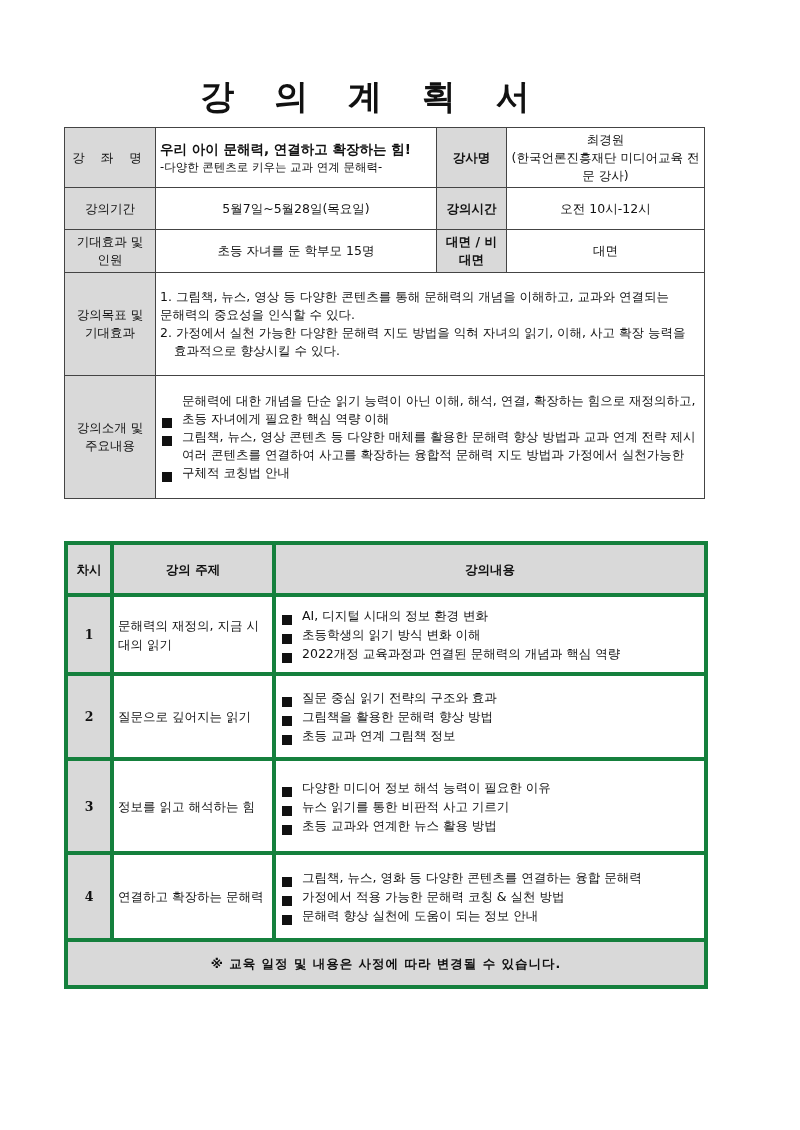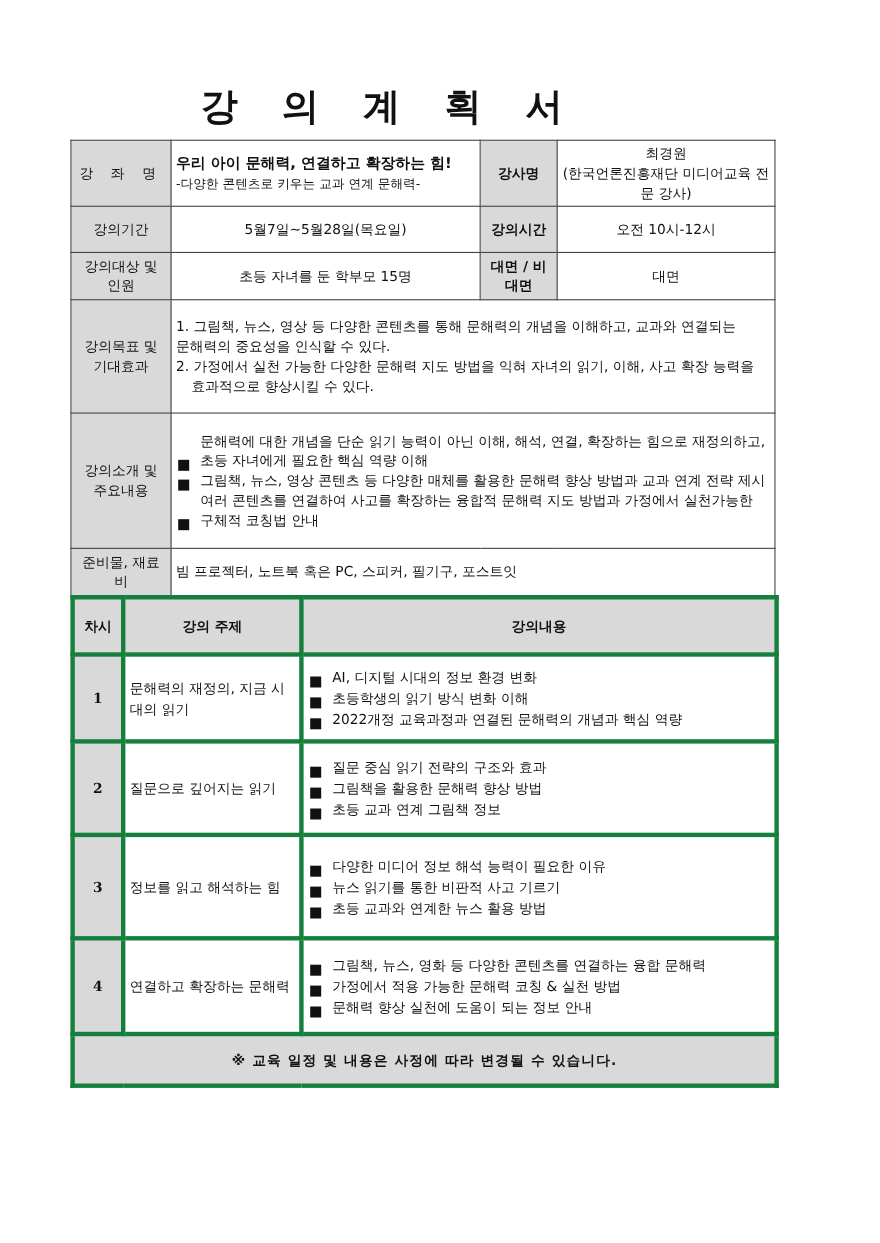--- a/index.html
+++ b/index.html
@@ -1,17 +1,17 @@
 <!DOCTYPE html>
 <html><head>
 <meta charset="utf-8">
 <style>
   html, body { margin:0; padding:0; background:#ffffff; }
   body { width:800px; height:1130px; position:relative; font-family:"DejaVu Sans", sans-serif; color:#111; overflow:hidden; }
-  .title { position:absolute; top:74px; left:0; width:708px; text-align:center; font-size:34px; font-weight:bold; letter-spacing:14px; color:#111; }
+  .title { position:absolute; top:74px; left:0; width:708px; text-align:center; font-size:34px; font-weight:bold; letter-spacing:14px; color:#111;padding-left:18px; }
   table.plan { position:absolute; left:64px; top:127px; width:640px; border-collapse:collapse; table-layout:fixed; }
   table.plan td { border:1px solid #444; padding:0 4px; vertical-align:middle; font-size:12.5px; line-height:18px; }
   td.lab { background:#d9d9d9; text-align:center; font-weight:normal; font-size:13px; }
   td.lab2 { background:#d9d9d9; text-align:center; font-weight:bold; font-size:14px; }
   td.val { text-align:center; }
   td.left { text-align:left; padding-left:6px; }
   .course-title { font-size:13.5px; font-weight:bold; }
   .course-sub { font-size:11.5px; }
   .goal { font-size:12px; line-height:24px;margin-left:40px; }
   .goal .ind { padding-left:14px; }
@@ -51,21 +51,21 @@
       <div>(한국언론진흥재단 미디어교육 전문 강사)</div>
     </td>
   </tr>
   <tr style="height:42px">
     <td class="lab">강의기간</td>
     <td class="val">5월7일~5월28일(목요일)</td>
     <td class="lab2">강의시간</td>
     <td class="val">오전 10시-12시</td>
   </tr>
   <tr style="height:43px">
-    <td class="lab">강의대상 및 인원</td>
+    <td class="lab">기대효과 및 인원</td>
     <td class="val">초등 자녀를 둔 학부모 15명</td>
     <td class="lab2">대면 / 비대면</td>
     <td class="val">대면</td>
   </tr>
   <tr style="height:103px">
     <td class="lab">강의목표 및 기대효과</td>
     <td colspan="3" class="left goal">
       <div><span>1.   그림책, 뉴스, 영상 등 다양한 콘텐츠를 통해 문해력의 개념을 이해하고, 교과와 연결되는</span><br><span>문해력의 중요성을 인식할 수 있다.</span></div>
       <div><span>2.   가정에서 실천 가능한 다양한 문해력 지도 방법을 익혀 자녀의 읽기, 이해, 사고 확장 능력을</span><br><span class="ind">효과적으로 향상시킬 수 있다.</span></div>
     </td>
@@ -79,24 +79,20 @@
           </div>
       <div class="bl">
             <span class="sq"></span>
             <span class="blt">그림책, 뉴스, 영상 콘텐츠 등 다양한 매체를 활용한 문해력 향상 방법과 교과 연계 전략 제시</span>
           </div>
       <div class="bl">
             <span class="sq"></span>
             <span class="blt">여러 콘텐츠를 연결하여 사고를 확장하는 융합적 문해력 지도 방법과 가정에서 실천가능한 구체적 코칭법 안내</span>
           </div>
     </td>
-  </tr>
-  <tr style="height:43px">
-    <td class="lab">준비물, 재료비</td>
-    <td colspan="3" class="left">빔 프로젝터, 노트북 혹은 PC, 스피커, 필기구, 포스트잇</td>
   </tr>
 </tbody>
   </table>
 
 <table class="sched">
   <colgroup>
       <col style="width:46px">
       <col style="width:162px">
       <col style="width:432px">
     </colgroup>

